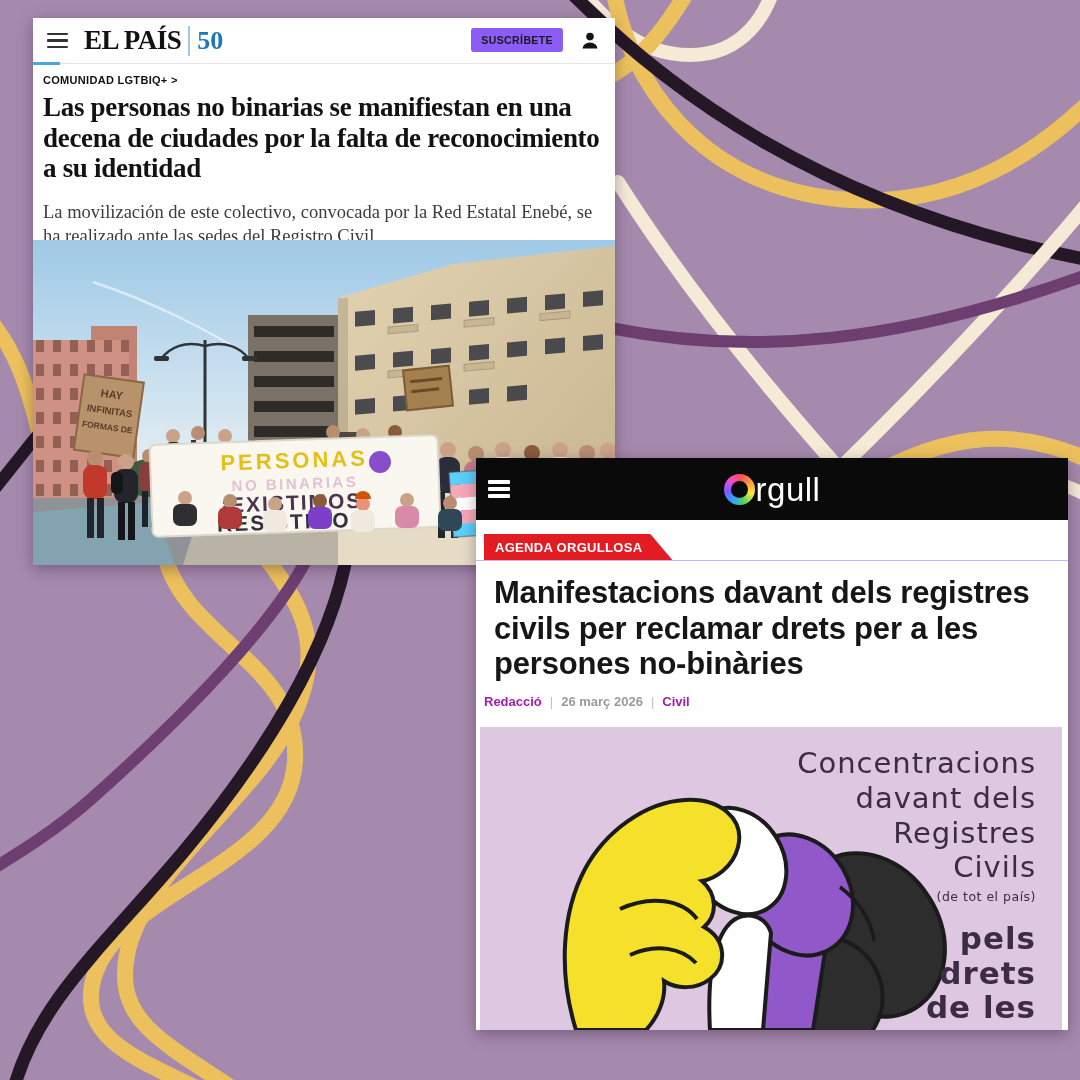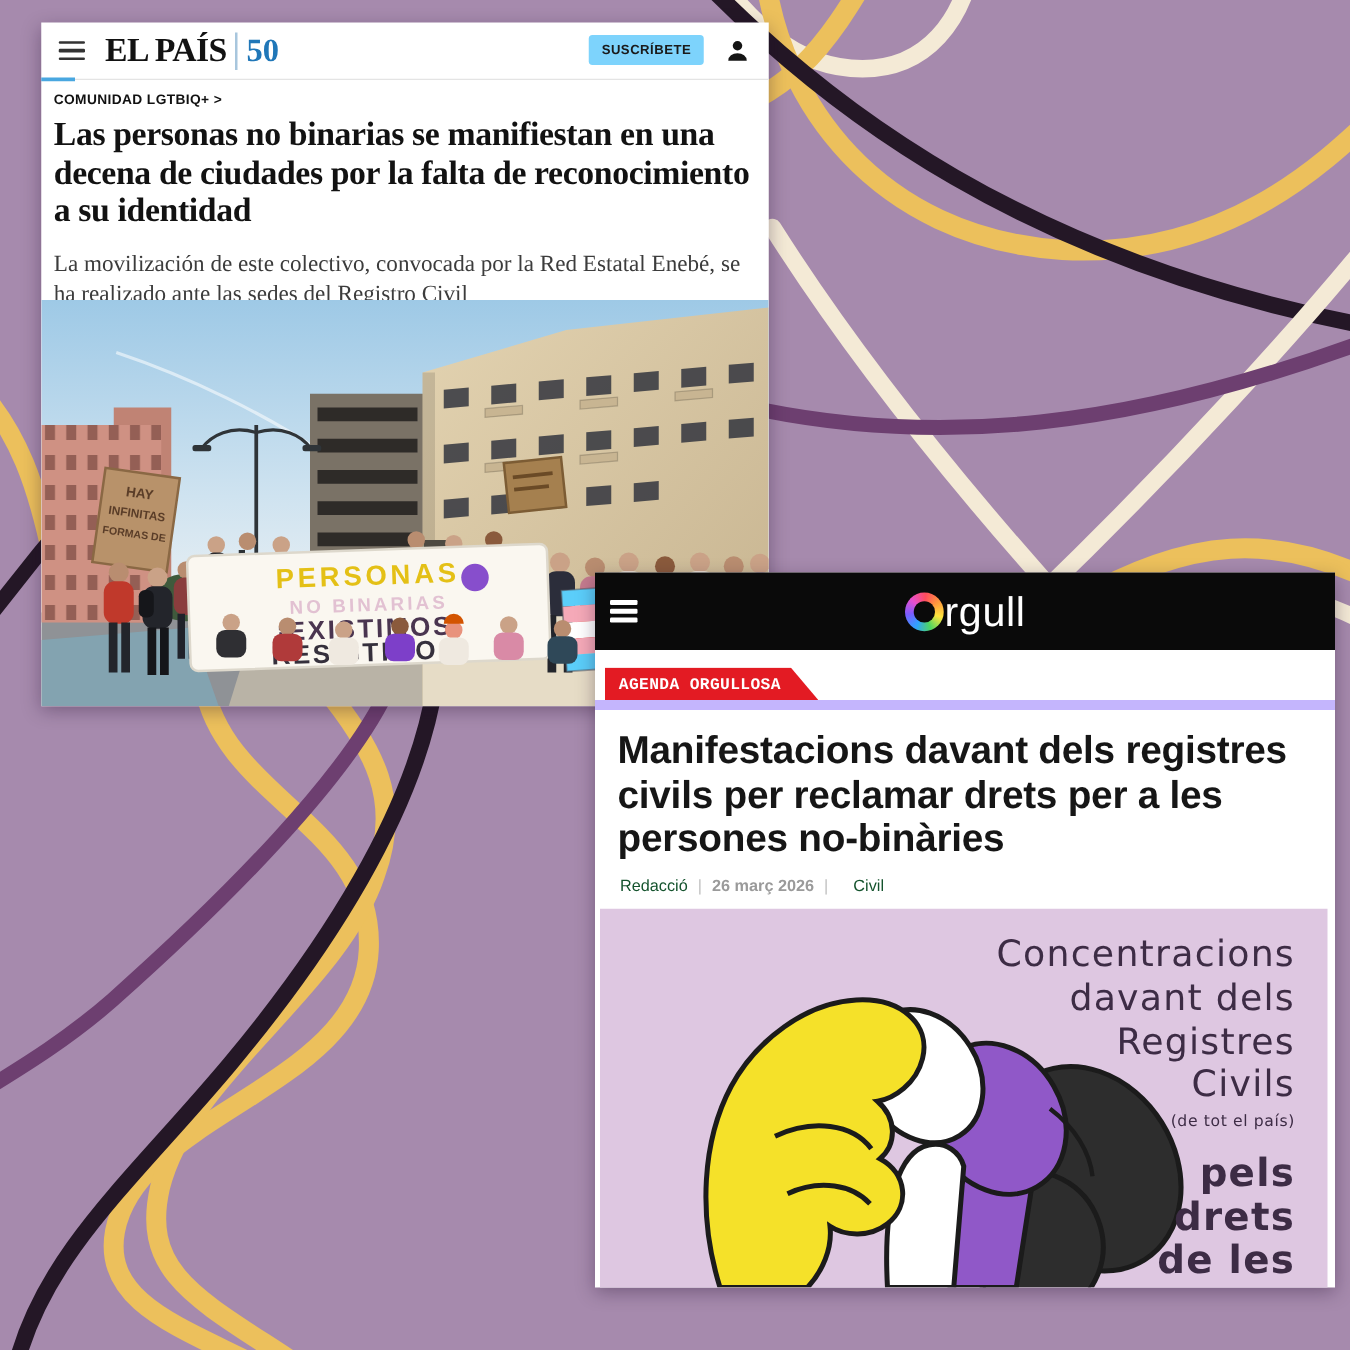--- a/index.html
+++ b/index.html
@@ -15,44 +15,44 @@
   .card{position:absolute;background:#fff;box-shadow:0 4px 14px rgba(30,10,40,.35);}
 
   
   #elpais-card{left:33px;top:18px;width:582px;height:547px;z-index:1;}
   .ep-header{position:absolute;top:0;left:0;right:0;height:46px;display:flex;align-items:center;padding:0 14px;box-sizing:border-box;border-bottom:1px solid #e4e4e4;}
   .ep-burger{width:21px;display:flex;flex-direction:column;gap:4px;cursor:pointer;}
   .ep-burger span{display:block;height:2.5px;background:#333;border-radius:1px;}
   .ep-logo{display:flex;align-items:flex-end;margin-left:16px;}
   .ep-logo-text{font-family:"Liberation Serif","DejaVu Serif",serif;font-weight:700;font-size:27px;letter-spacing:-.5px;color:#121212;}
   .ep-logo-badge{font-family:"Liberation Serif","DejaVu Serif",serif;font-weight:700;font-size:26px;color:#2077b8;border-left:2px solid #a8c6dd;padding-left:7px;margin-left:7px;}
-  .ep-subscribe{position:absolute;right:52px;top:10px;background:#7dd3fc;color:#1a1a1a;font-size:10.5px;font-weight:700;letter-spacing:.4px;padding:6px 10px;border-radius:3px;border:none;cursor:pointer;}
+  .ep-subscribe{position:absolute;right:52px;top:10px;background:#8b5cf6;color:#1a1a1a;font-size:10.5px;font-weight:700;letter-spacing:.4px;padding:6px 10px;border-radius:3px;border:none;cursor:pointer;}
   .ep-account{position:absolute;right:16px;top:13px;}
   .ep-blue-dash{position:absolute;left:0;top:44px;width:27px;height:3px;background:#49a7e0;z-index:2;}
   .ep-content{position:absolute;top:47px;left:0;right:0;bottom:325px;padding:0 10px;overflow:hidden;}
   .ep-category{margin-top:9px;font-size:11px;font-weight:700;letter-spacing:.3px;color:#111;cursor:pointer;}
   .ep-headline{margin-top:6px;font-family:"Liberation Serif","DejaVu Serif",serif;font-weight:700;font-size:27px;line-height:1.13;letter-spacing:-.3px;color:#121212;}
   .ep-subheadline{margin-top:14px;font-family:Liberation Serif, serif;font-size:18.5px;line-height:1.34;color:#3c3c3c;}
   .ep-photo{position:absolute;left:0;bottom:0;width:582px;height:325px;overflow:hidden;}
 
   
   #orgull-card{left:476px;top:458px;width:592px;height:572px;z-index:2;}
   .og-header{position:absolute;top:0;left:0;right:0;height:62px;background:#0a0a0a;display:flex;align-items:center;}
   .og-burger{position:absolute;left:12px;top:22px;width:22px;display:flex;flex-direction:column;gap:3.5px;cursor:pointer;}
   .og-burger span{display:block;height:3.5px;background:#fff;border-radius:1px;}
   .og-logo{margin:0 auto;display:flex;align-items:center;gap:1px;cursor:pointer;}
   .og-ring{width:31px;height:31px;border-radius:50%;background:conic-gradient(from 210deg,#2fa3ff,#7a5cff,#e84fd0,#ff4d5e,#ff9a3d,#ffe53d,#4fd65f,#2fa3ff);position:relative;}
   .og-ring::after{content:"";position:absolute;inset:7px;border-radius:50%;background:#0a0a0a;}
   .og-logo-text{color:#fff;font-size:33px;font-weight:300;letter-spacing:.5px;line-height:1;}
   .og-content{position:absolute;top:62px;left:0;right:0;bottom:303px;overflow:hidden;}
-  .og-ribbon-row{margin-top:14px;border-bottom:8px solid #c4b5fd;font-family:Liberation Mono, monospace;}
+  .og-ribbon-row{margin-top:14px;border-bottom:1px solid #c4b5fd;}
   .og-ribbon{display:inline-block;background:#e31b23;color:#fff;font-size:13px;font-weight:700;letter-spacing:.3px;padding:6px 30px 5px 11px;margin-left:8px;clip-path:polygon(0 0,calc(100% - 22px) 0,100% 100%,0 100%);cursor:pointer;}
   .og-headline{margin:14px 18px 0;font-size:31px;line-height:1.15;font-weight:700;letter-spacing:-.2px;color:#161616;}
   .og-byline{margin:12px 8px 0;display:flex;align-items:center;gap:8px;font-size:13px;}
-  .og-author,.og-source{color:#14532d;font-weight:400;cursor:pointer;margin-left:12px;}
+  .og-author,.og-source{color:#a21caf;font-weight:700;cursor:pointer;}
   .og-sep{color:#c0c0c0;}
   .og-date{color:#9a9a9a;font-weight:700;}
   .og-illustration{position:absolute;left:4px;right:6px;bottom:0;height:303px;background:#dec7e1;overflow:hidden;}
 </style>
 </head>
 <body>
 
 <svg id="bg-curves" width="1080" height="1080" viewBox="0 0 1080 1080" fill="none" stroke-linecap="round">
 
   <path d="M548,-55 C600,25 640,55 690,55 C740,55 772,18 780,-40" stroke="#f4ead6" stroke-width="14"></path>

